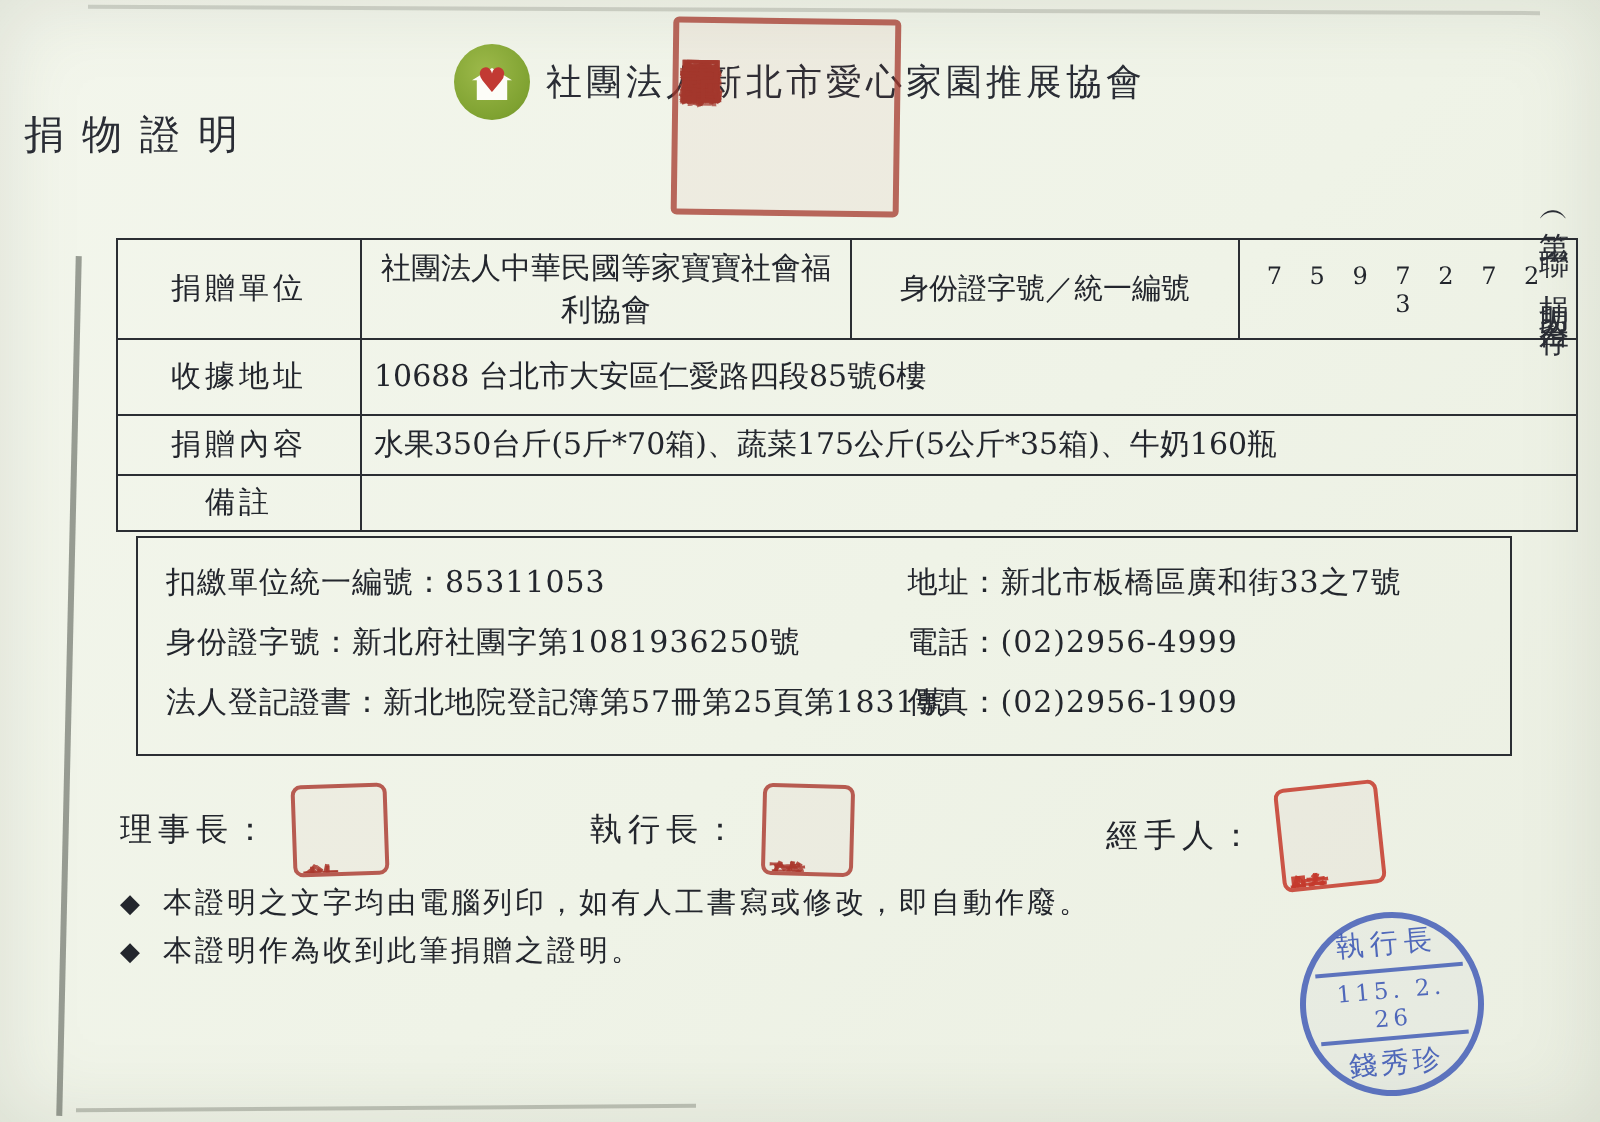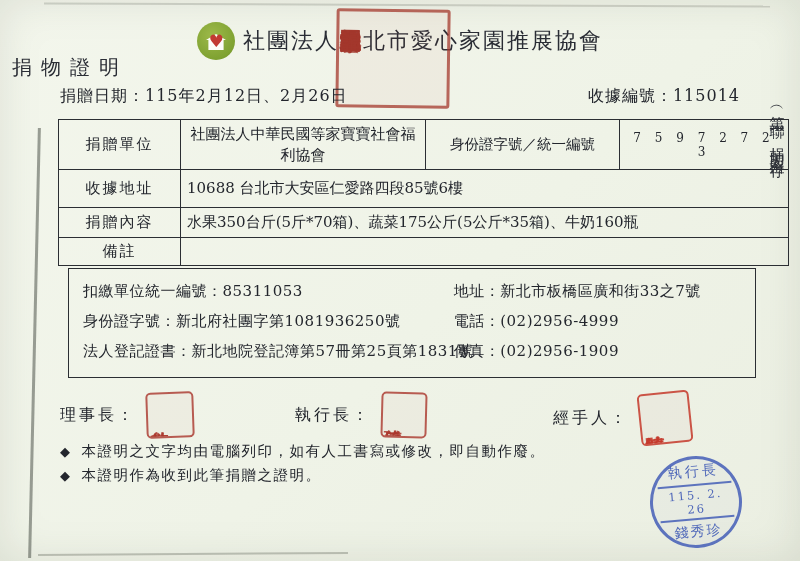--- a/index.html
+++ b/index.html
@@ -24,21 +24,21 @@
   
   .header { position:absolute; top:22px; left:0; width:100%; text-align:center; }
   .header-inner { display:inline-flex; align-items:center; gap:8px; }
   .logo { position:relative; width:38px; height:38px; border-radius:50%;
     background:radial-gradient(circle at 40% 35%, #9db94a, #7fa231 70%, #6d8d28);
     flex:0 0 auto; }
   .logo-house { position:absolute; left:9px; top:12px; width:20px; height:16px;
     background:#fdfdf8; clip-path:polygon(50% 0,100% 38%,88% 38%,88% 100%,12% 100%,12% 38%,0 38%); }
   .logo-heart { position:absolute; left:0; top:9px; width:38px; text-align:center;
     color:#c23a33; font-size:17px; line-height:20px; }
-  .title { font-size:22px; letter-spacing:2px; font-weight:500; color:#2a2d35; }
+  .title { font-size:18px; letter-spacing:2px; font-weight:500; color:#2a2d35; }
   .subtitle { position:absolute; top:54px; left:12px; width:100%; text-align:left;
     font-size:20px; letter-spacing:9px; color:#2a2d35; }
 
   
   .big-seal { position:absolute; left:336px; top:9px; width:114px; height:99px;
     border:3px solid rgba(164,56,45,.75); border-radius:3px; padding:2px 1px;
     transform:rotate(.8deg); overflow:hidden; background:rgba(190,80,65,.05); }
   .big-seal-text { writing-mode:vertical-rl; height:100%; font-size:21px; line-height:1.02;
     color:rgba(164,56,45,.72); letter-spacing:0; font-weight:700; }
 
@@ -119,24 +119,20 @@
       </span>
       <span class="title">社團法人新北市愛心家園推展協會</span>
     </div>
   </div>
   <div class="subtitle">捐物證明</div>
 
   <div class="big-seal">
     <div class="big-seal-text">社團法人新北市愛心家園推展協會圖記</div>
   </div>
 
-  <div class="meta">
-    <span><span>捐贈日期：</span><span>115年2月12日、2月26日</span></span>
-    <span><span>收據編號：</span><span>115014</span></span>
-  </div>
 
   <table class="grid">
     <tbody>
         <tr class="r1">
       <td class="c1">捐贈單位</td>
       <td class="c2">社團法人中華民國等家寶寶社會福利協會</td>
       <td class="c3">身份證字號／統一編號</td>
       <td class="c4">7 5 9 7 2 7 2 3</td>
     </tr>
     <tr class="r2">

